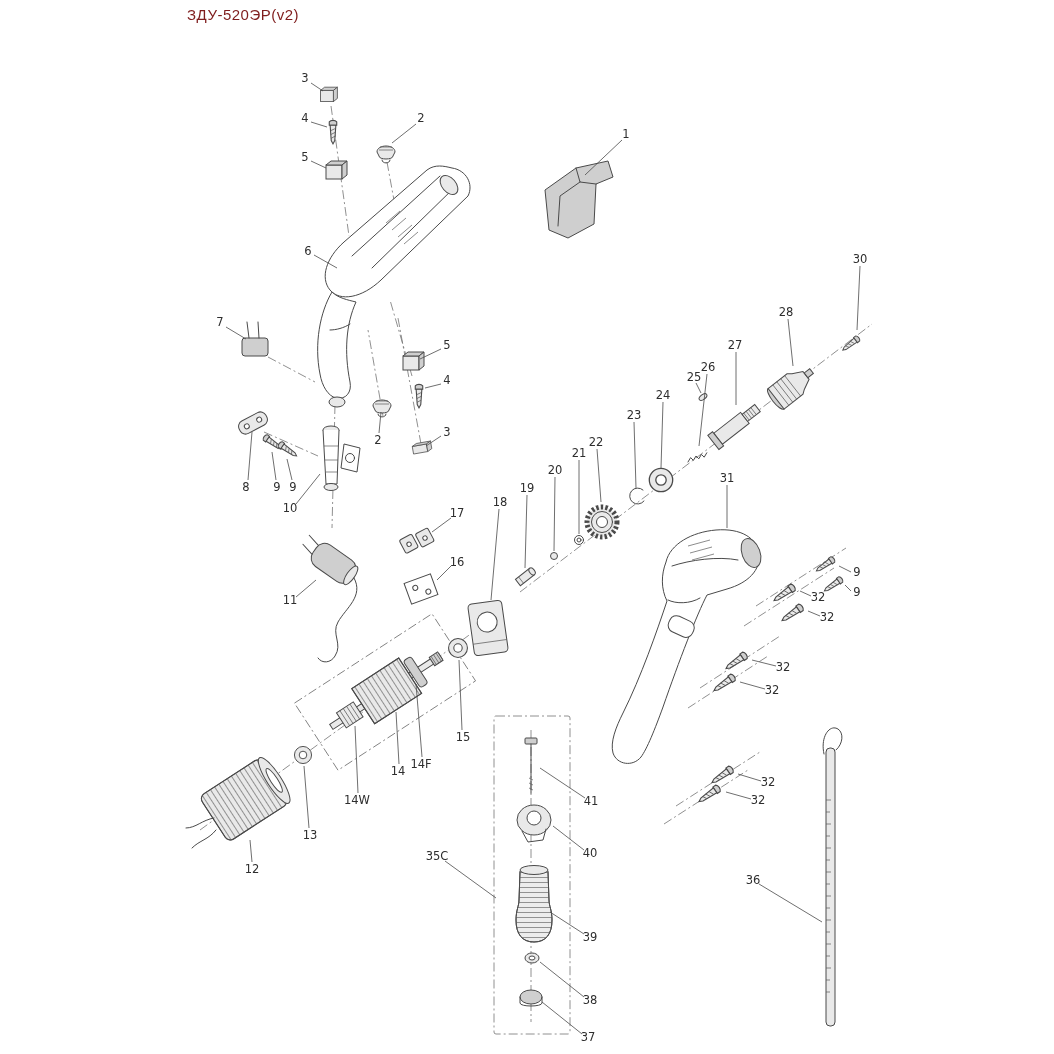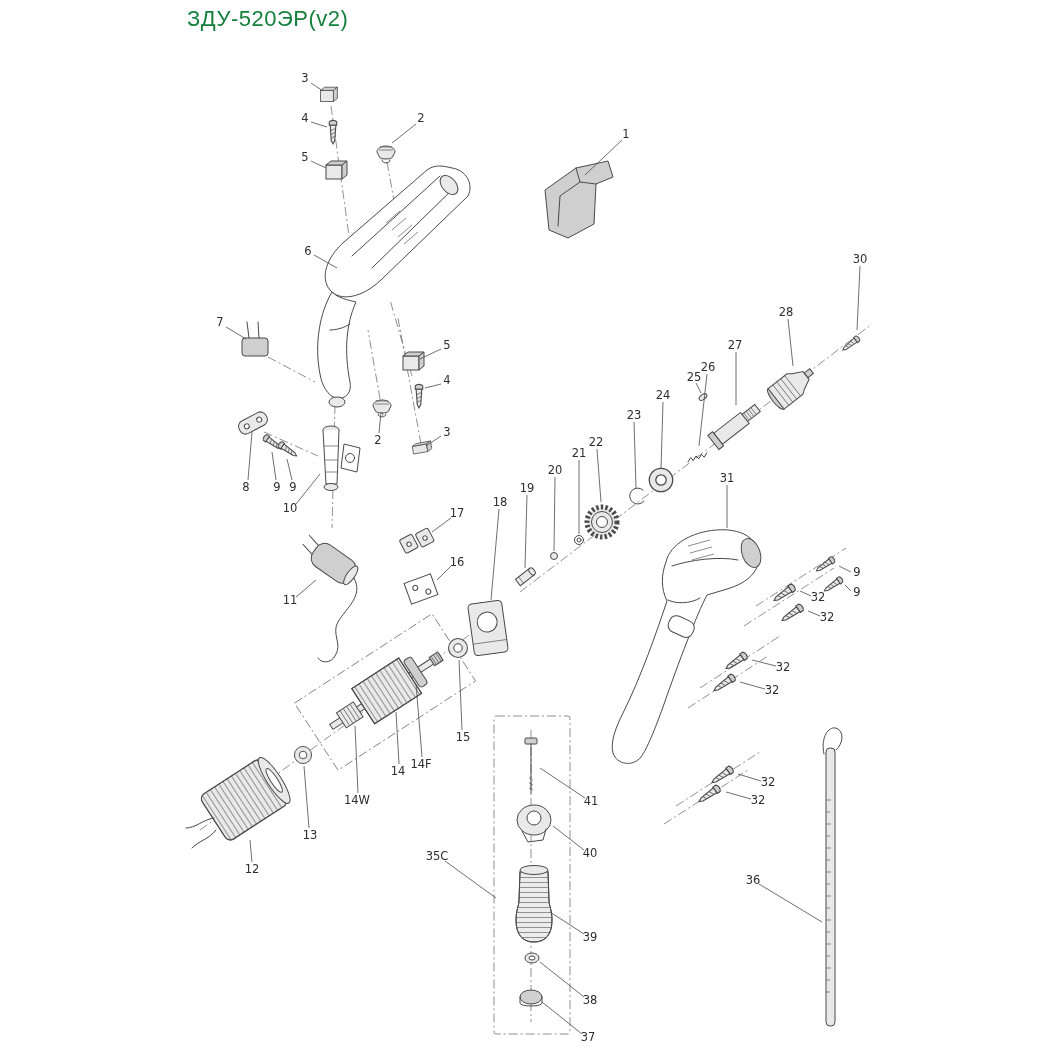--- a/index.html
+++ b/index.html
@@ -1,18 +1,18 @@
 <!DOCTYPE html>
 <html><head>
 <meta charset="utf-8">
 <style>
   * { margin:0; padding:0; box-sizing:border-box; }
   html,body { background:#ffffff; font-family:"Liberation Sans", sans-serif; }
   .canvas { position:relative; width:1054px; height:1054px; background:#ffffff; overflow:hidden; }
-  .page-title { position:absolute; left:187px; top:6px; font-size:22px; letter-spacing:0.5px; color:#15803d; }
+  .page-title { position:absolute; left:187px; top:6px; font-size:15px; letter-spacing:0.5px; color:#7f1d1d; }
   svg.diagram { position:absolute; left:0; top:0; }
 
   .st  { stroke:#4a4a4a; stroke-width:1; fill:none; stroke-linecap:round; stroke-linejoin:round; }
   .fl  { stroke:#4a4a4a; stroke-width:1; fill:#e9e9e9; }
   .fm  { stroke:#4a4a4a; stroke-width:1; fill:#cfcfcf; }
   .fw  { stroke:#4a4a4a; stroke-width:1; fill:#ffffff; }
   .hatch { stroke:#5a5a5a; stroke-width:0.7; fill:none; }
   .dash { stroke:#737373; stroke-width:0.8; fill:none; stroke-dasharray:9 3 2 3; }
   .gearteeth { stroke:#4a4a4a; stroke-width:5; fill:#e9e9e9; stroke-dasharray:2.4 2.2; }
   .leader { stroke:#4a4a4a; stroke-width:0.8; }

